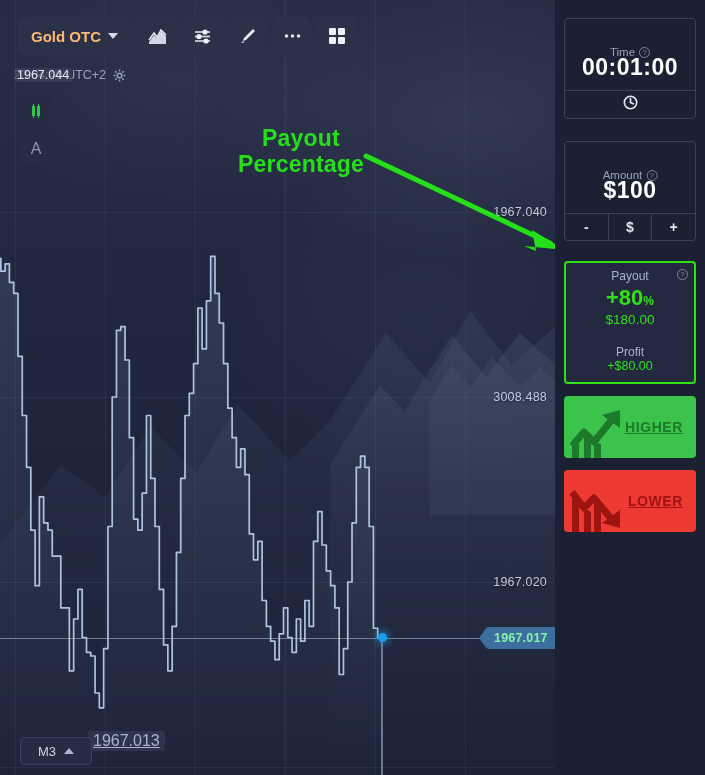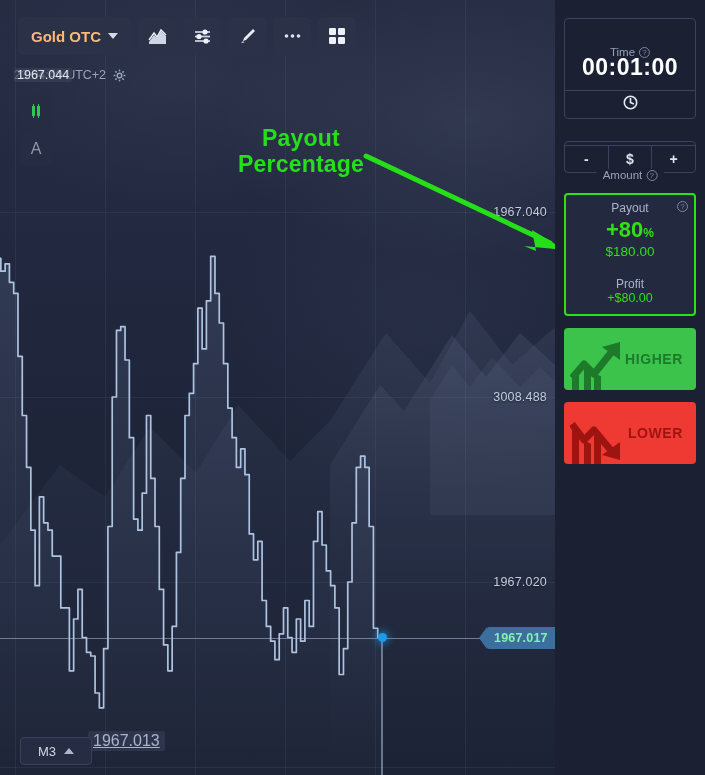--- a/index.html
+++ b/index.html
@@ -146,21 +146,21 @@
   #profit-lbl { color:#aab3c9; font-size:12px; margin-top:18px; }
   #profit-val { color:#2ee016; font-size:12.5px; }
 
   
   .trade-btn {
     margin-top:12px; height:62px; border-radius:4px;
     display:flex; align-items:center; cursor:pointer; position:relative; overflow:hidden;
   }
   #higher-btn { background:#3bc34b; }
   #lower-btn  { background:#ef3a34; }
-  .trade-label { margin-left:auto; margin-right:13px; font-size:14px; font-weight:bold; letter-spacing:.6px; }
+  .trade-label { margin-left:auto; margin-right:13px; font-size:14px; font-weight:bold; letter-spacing:.6px;text-decoration:underline; }
   #higher-btn .trade-label { color:#1d7a2a; }
   #lower-btn  .trade-label { color:#9e1410; }
   .trade-icon { position:absolute; left:6px; bottom:-2px; }
 </style>
 </head>
 <body>
 
 <div id="app">
 
   <div id="chart-area">
@@ -330,20 +330,21 @@
           <line x1="7.5" y1="7.5" x2="10.3" y2="8.8" stroke="#e4e9f2" stroke-width="1.6" stroke-linecap="round"></line>
         </svg>
       </div>
     </div>
 
     <div class="fieldset" style="margin-top:22px">
       <div class="legend">
         <span>Amount</span>
         <span class="qmark">?</span>
       </div>
+      <div class="big-val">$100</div>
       <div class="row-split">
         <div>-</div>
         <div>$</div>
         <div>+</div>
       </div>
     </div>
 
     <div id="payout-box">
       <div id="payout-head">
         <span>Payout</span>

